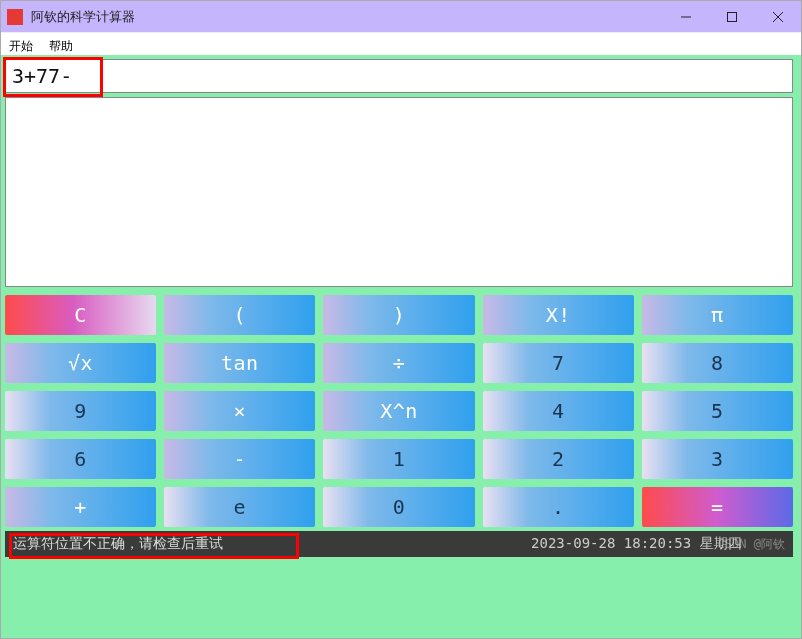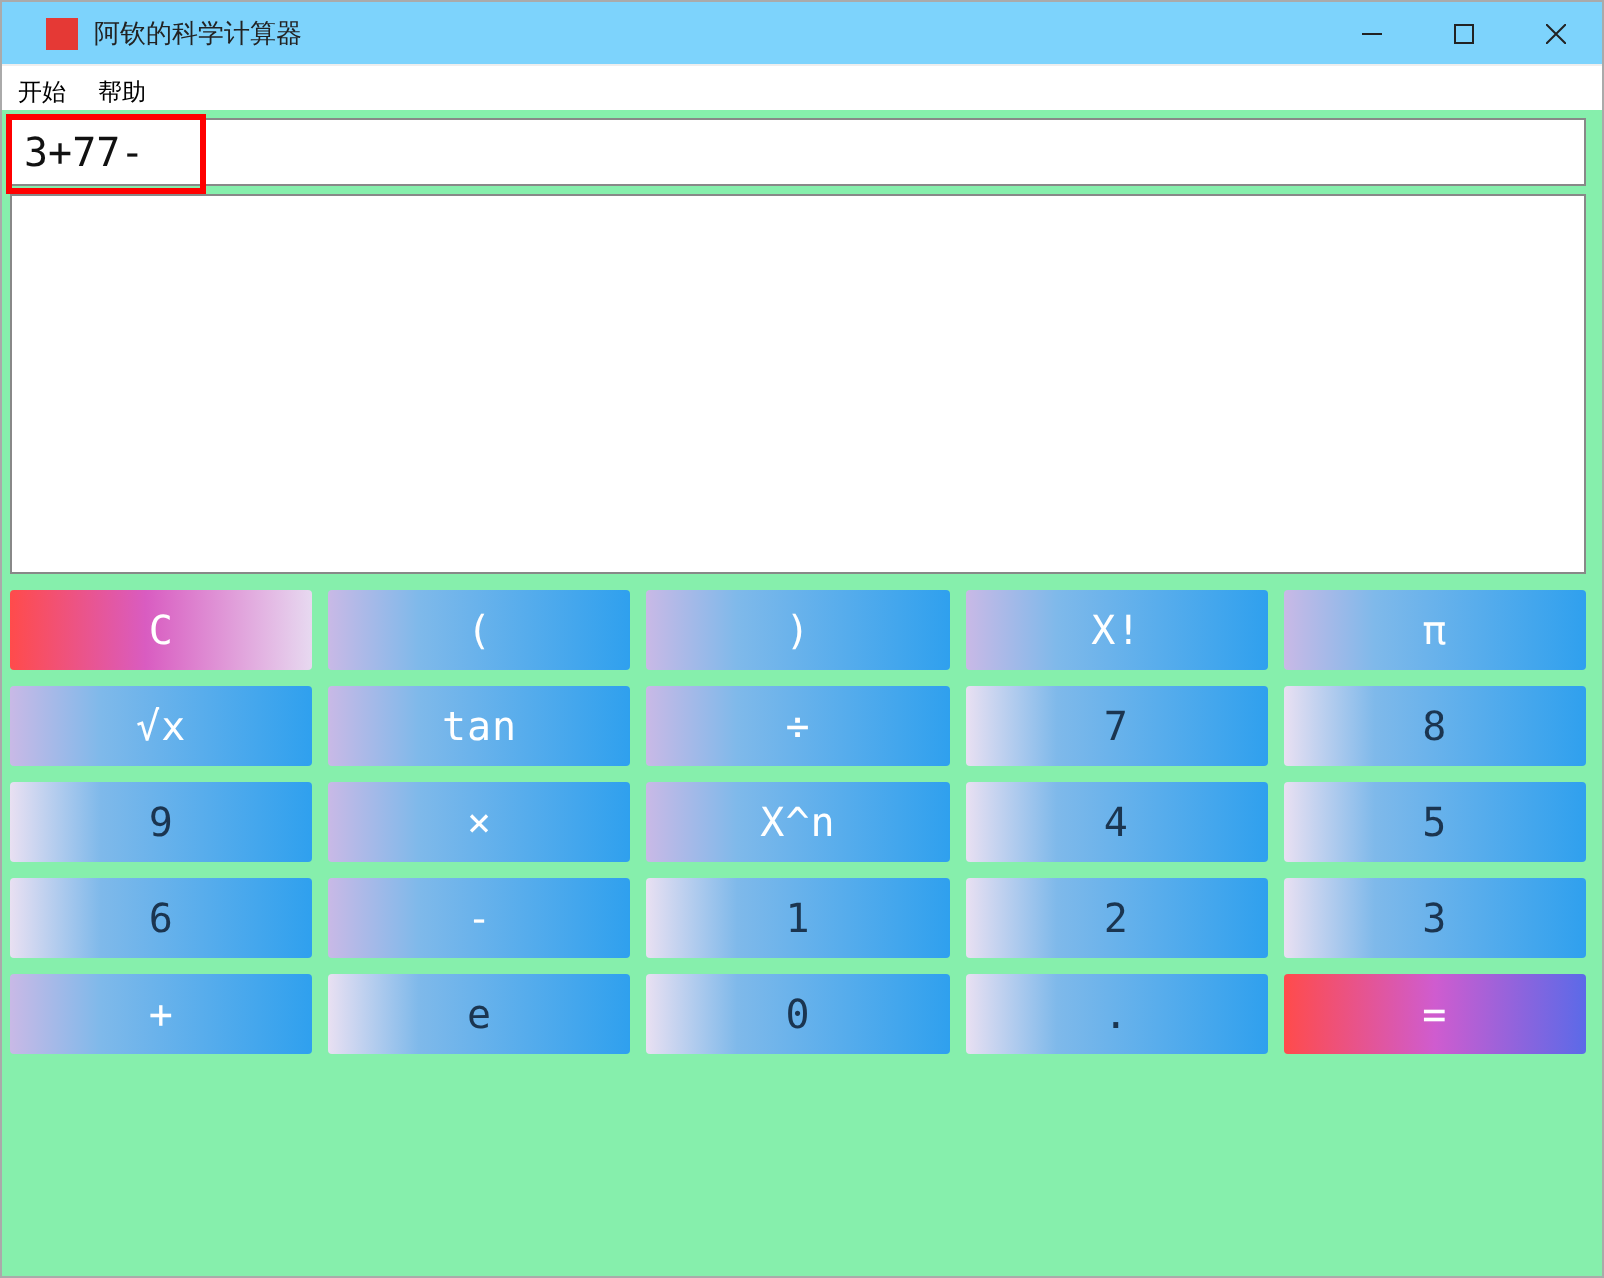--- a/index.html
+++ b/index.html
@@ -8,21 +8,21 @@
     background: #f0f0f0;
     width: 802px; height: 639px; overflow: hidden;
   }
   .window {
     width: 802px; height: 639px; background: #fff;
     display: flex; flex-direction: column; border: 1px solid #aaa;
   }
   
   .titlebar {
     height: 32px; display: flex; align-items: center;
-    padding-left: 22px; background: #7dd3fc;
+    padding-left: 6px; background: #c4b5fd;
     border-bottom: 1px solid #eee;
   }
   .appicon {
     width: 16px; height: 16px; background: #e53935;
     margin-right: 8px;
   }
   .title-text { flex: 1; font-size: 13px; color: #222; }
   .win-controls { display: flex; height: 100%; }
   .win-btn {
     width: 46px; height: 32px; display: flex; align-items: center;
@@ -167,15 +167,23 @@
       <div class="key key-num">2</div>
       <div class="key key-num">3</div>
       <div class="key key-grad-blue">+</div>
 
       <div class="key key-num">e</div>
       <div class="key key-num">0</div>
       <div class="key key-num">.</div>
       <div class="key key-grad-eq">=</div>
     </div>
 
+    <div class="statusbar">
+      <div class="status-left">
+        <span>运算符位置不正确，请检查后重试</span>
+        <div class="hl-status"></div>
+      </div>
+      <div class="status-right">2023-09-28 18:20:53 星期四</div>
+      <div class="watermark">CSDN @阿钦</div>
+    </div>
 
   </div>
 </div>
 
 </body></html>

